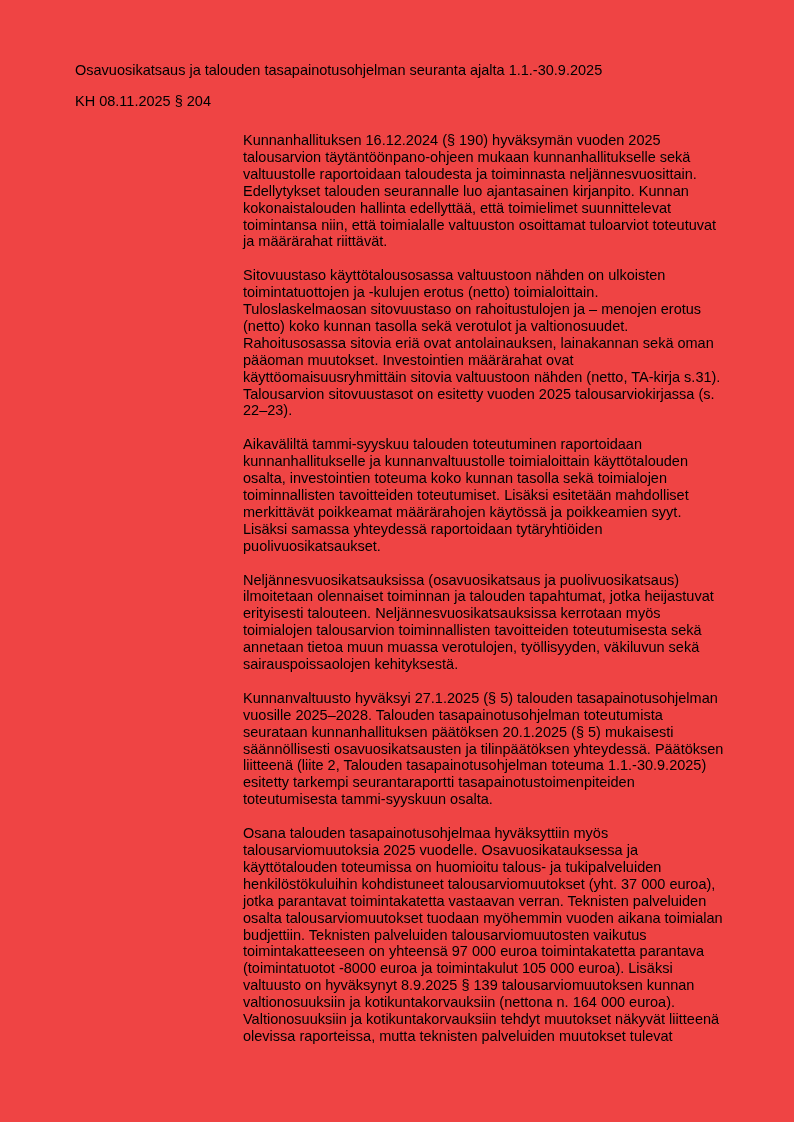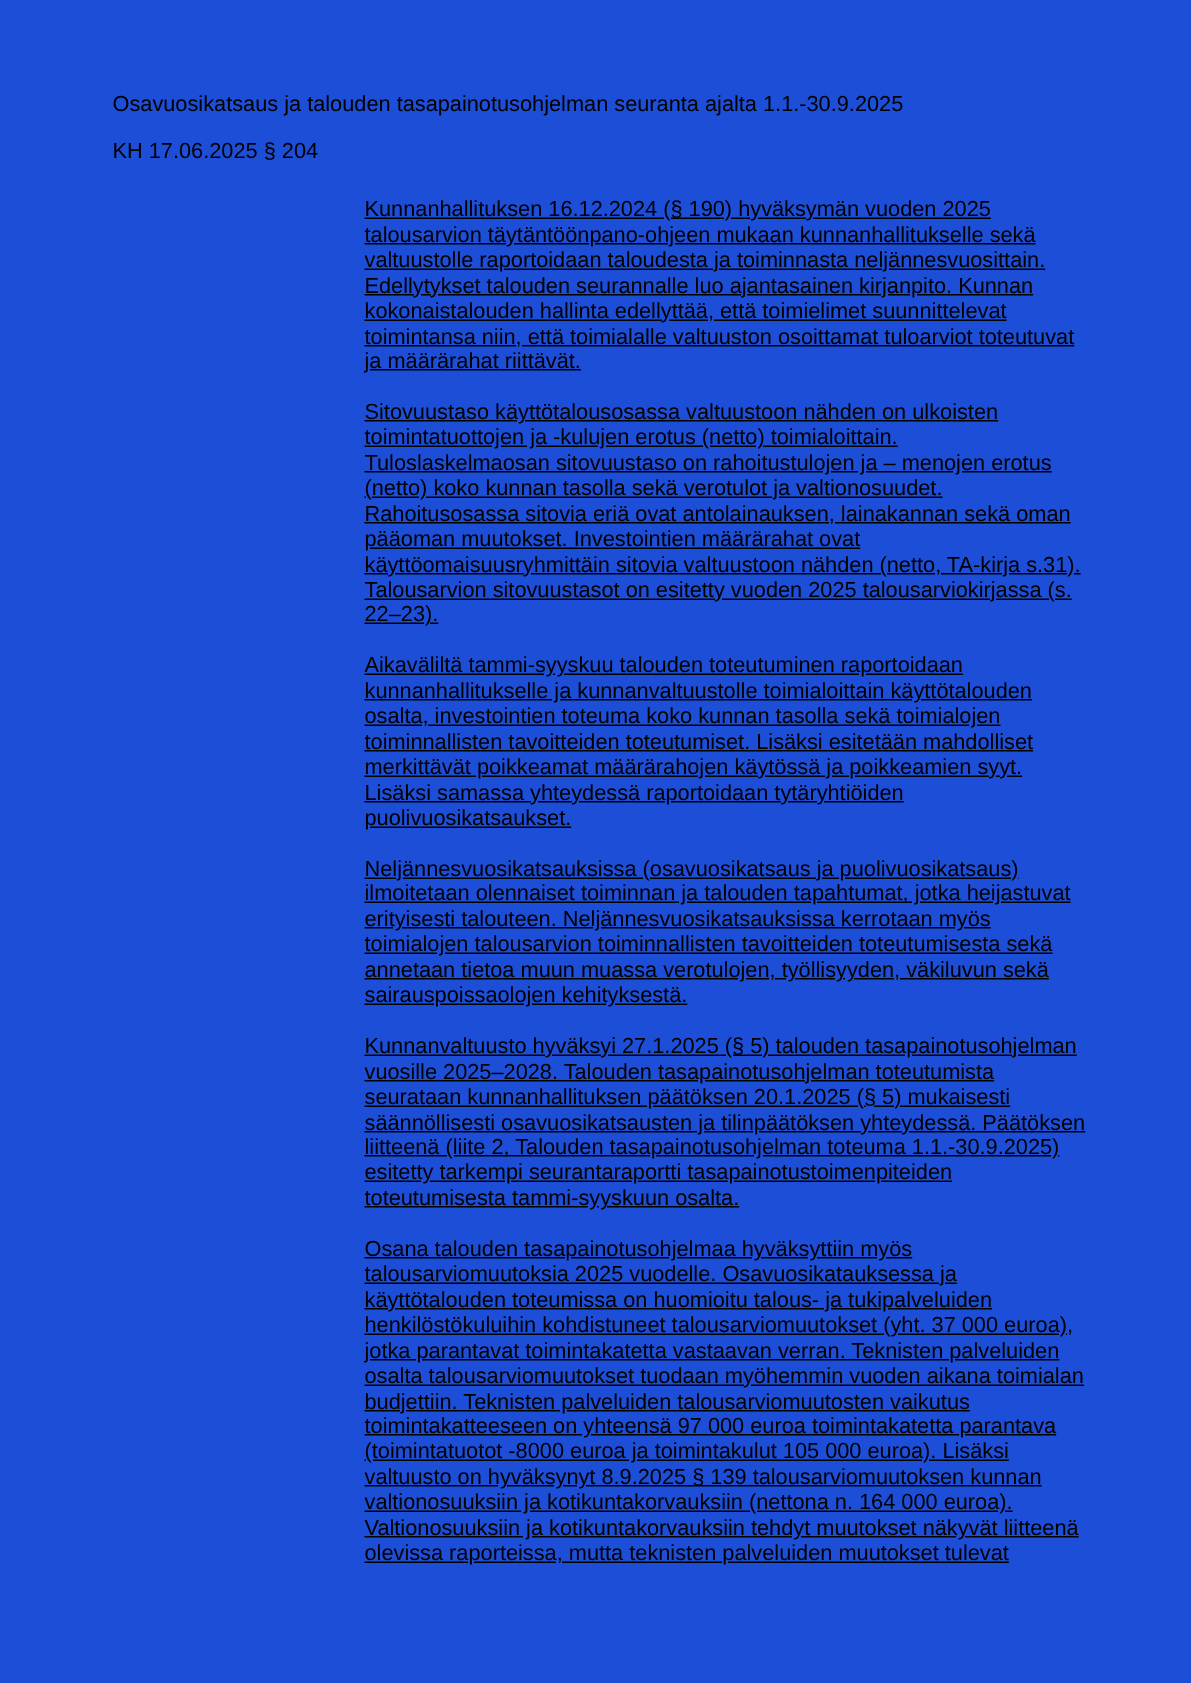--- a/index.html
+++ b/index.html
@@ -4,21 +4,21 @@
 <style>
   html, body {
     margin: 0;
     padding: 0;
     background: #ffffff;
   }
   .doc-page {
     position: relative;
     width: 794px;
     height: 1122px;
-    background: #1d4ed8;
+    background: #ef4444;
     font-family: "Liberation Sans", "DejaVu Sans", sans-serif;
     font-size: 14.5px;
     line-height: 16.9px;
     color: #000000;
     overflow: hidden;
   }
   .doc-title {
     position: absolute;
     left: 75px;
     top: 62px;
@@ -28,33 +28,32 @@
     position: absolute;
     left: 75px;
     top: 93px;
     white-space: nowrap;
   }
   .doc-body {
     position: absolute;
     left: 243px;
     top: 132px;
     width: 502px;
-    text-decoration: underline;
   }
   .doc-body p {
     margin: 0 0 16.9px 0;
     white-space: pre-line;
   }
 </style>
 </head>
 <body>
 
 <div class="doc-page">
   <div class="doc-title">Osavuosikatsaus ja talouden tasapainotusohjelman seuranta ajalta 1.1.-30.9.2025</div>
-  <div class="doc-ref">KH 17.06.2025 § 204</div>
+  <div class="doc-ref">KH 08.11.2025 § 204</div>
   <div class="doc-body">
     <p>Kunnanhallituksen 16.12.2024 (§ 190) hyväksymän vuoden 2025
 talousarvion täytäntöönpano-ohjeen mukaan kunnanhallitukselle sekä
 valtuustolle raportoidaan taloudesta ja toiminnasta neljännesvuosittain.
 Edellytykset talouden seurannalle luo ajantasainen kirjanpito. Kunnan
 kokonaistalouden hallinta edellyttää, että toimielimet suunnittelevat
 toimintansa niin, että toimialalle valtuuston osoittamat tuloarviot toteutuvat
 ja määrärahat riittävät.</p>
     <p>Sitovuustaso käyttötalousosassa valtuustoon nähden on ulkoisten
 toimintatuottojen ja -kulujen erotus (netto) toimialoittain.

